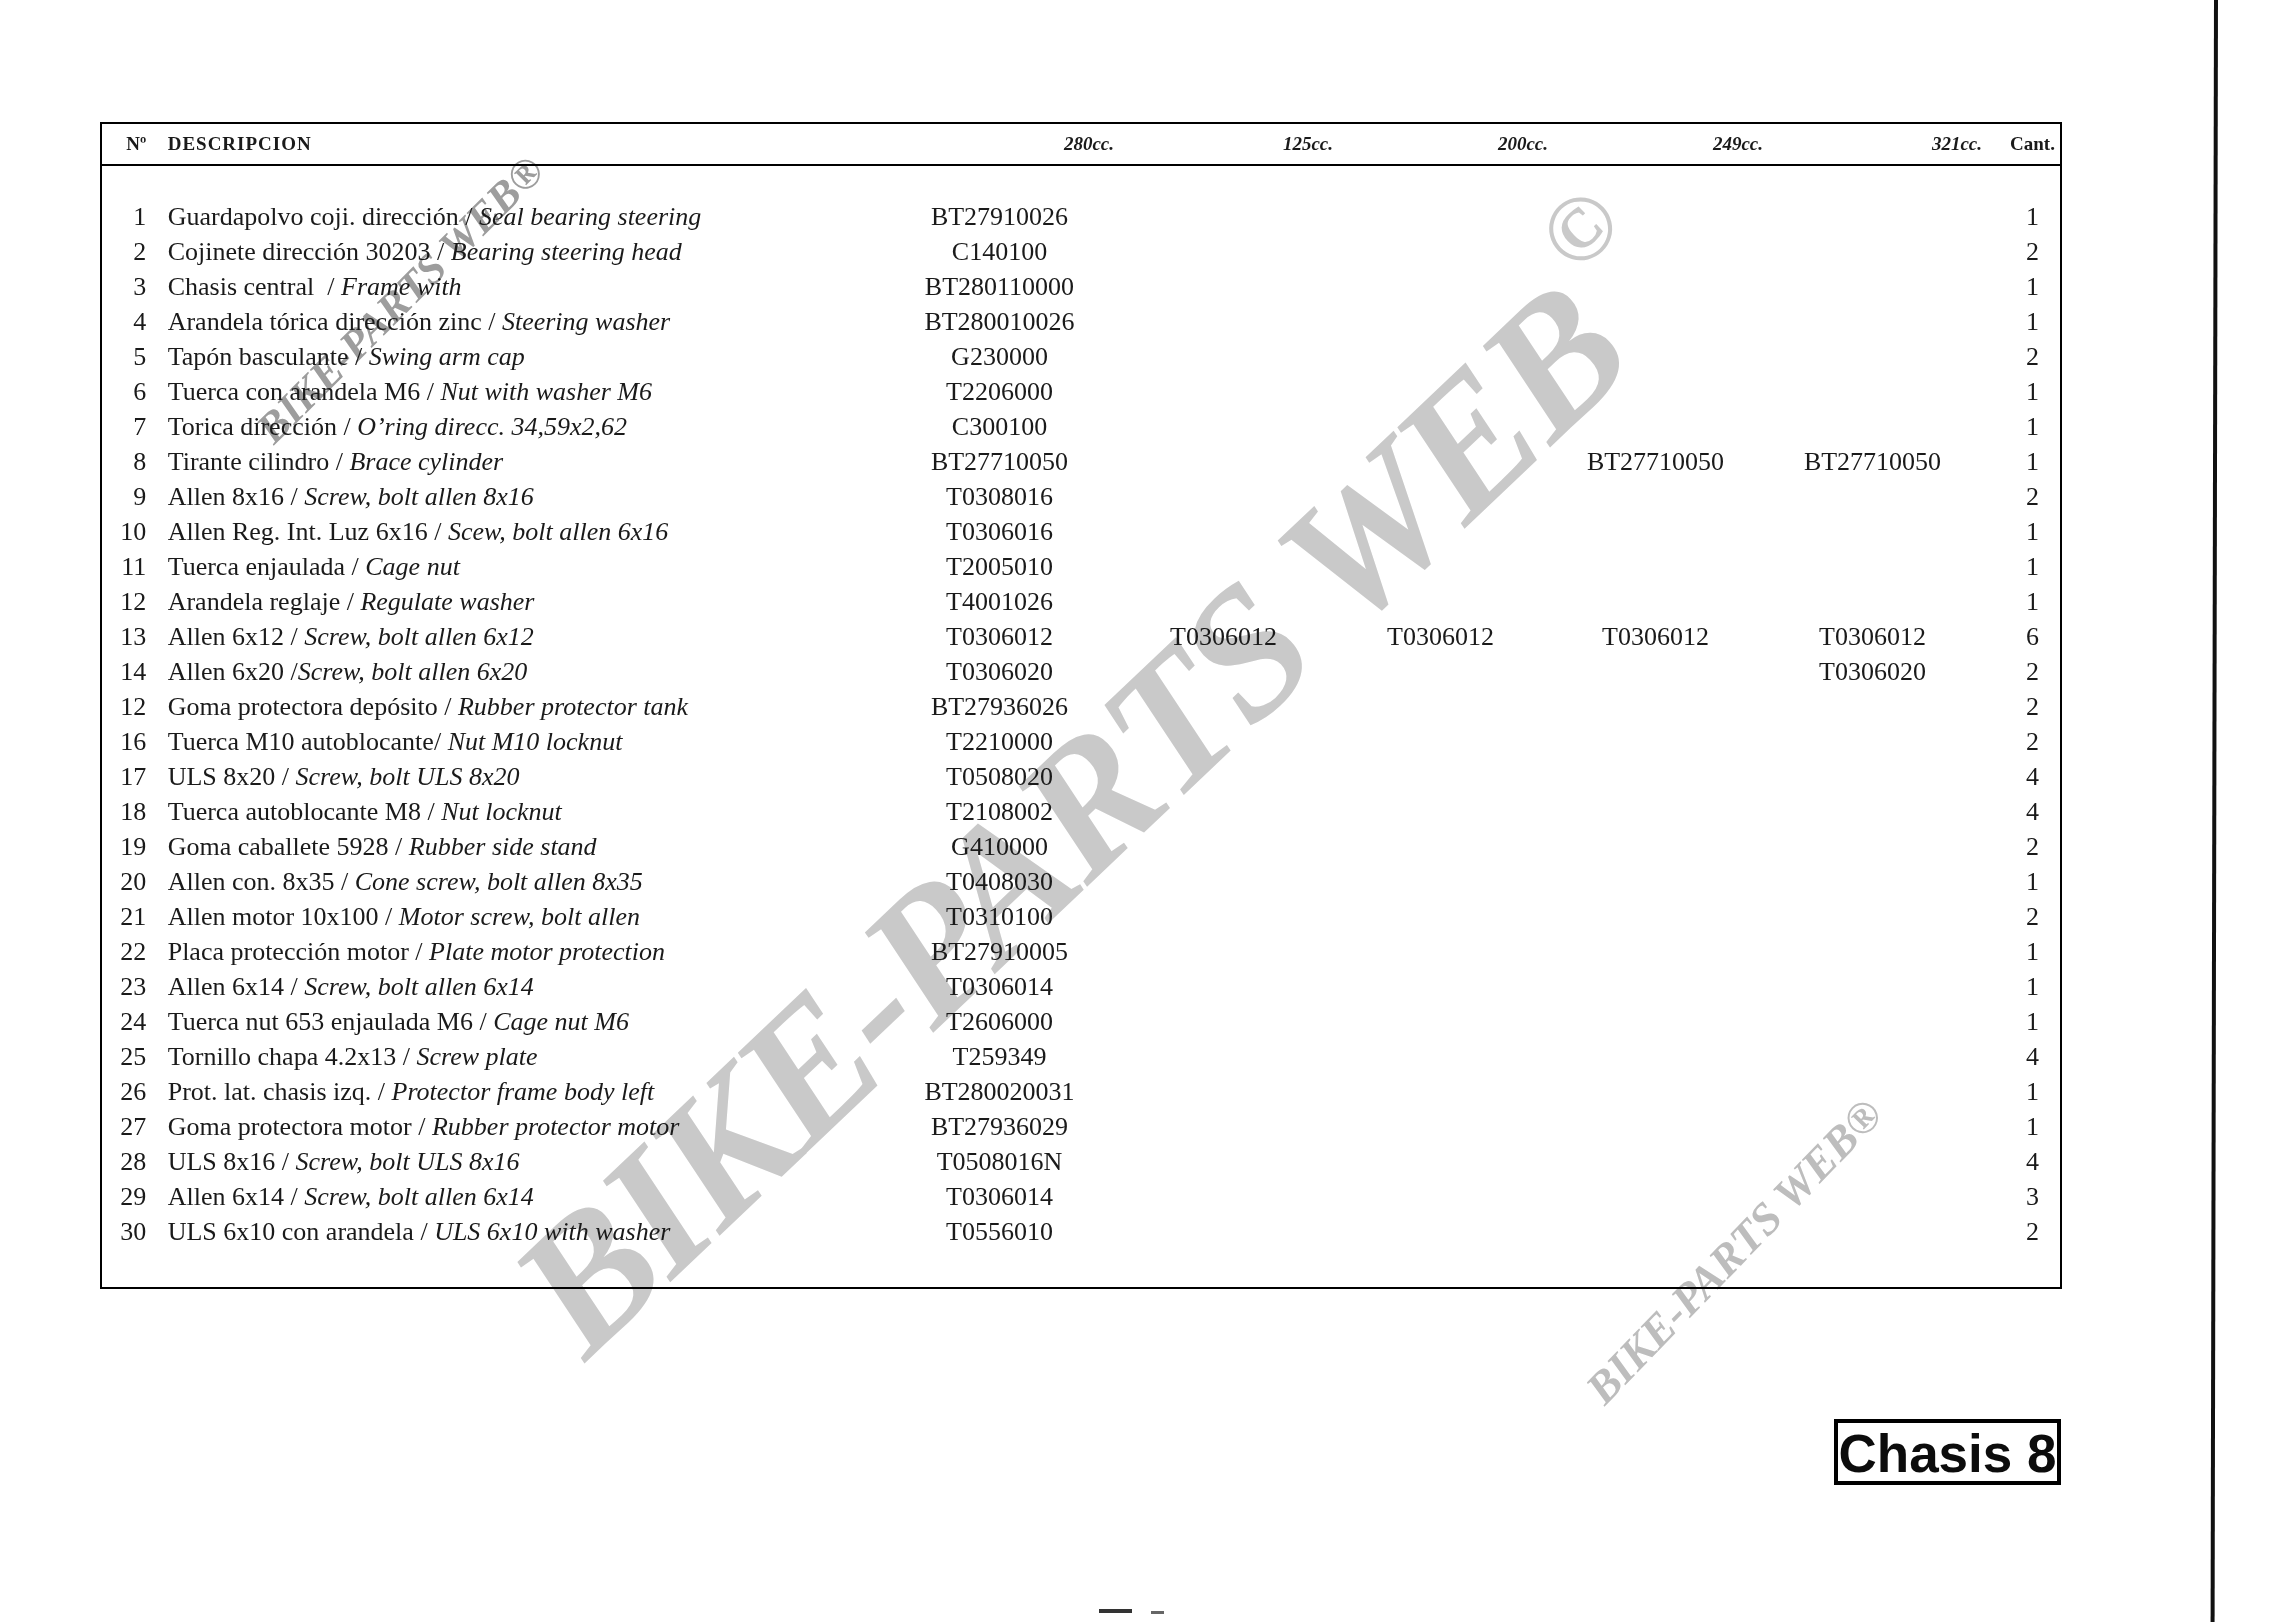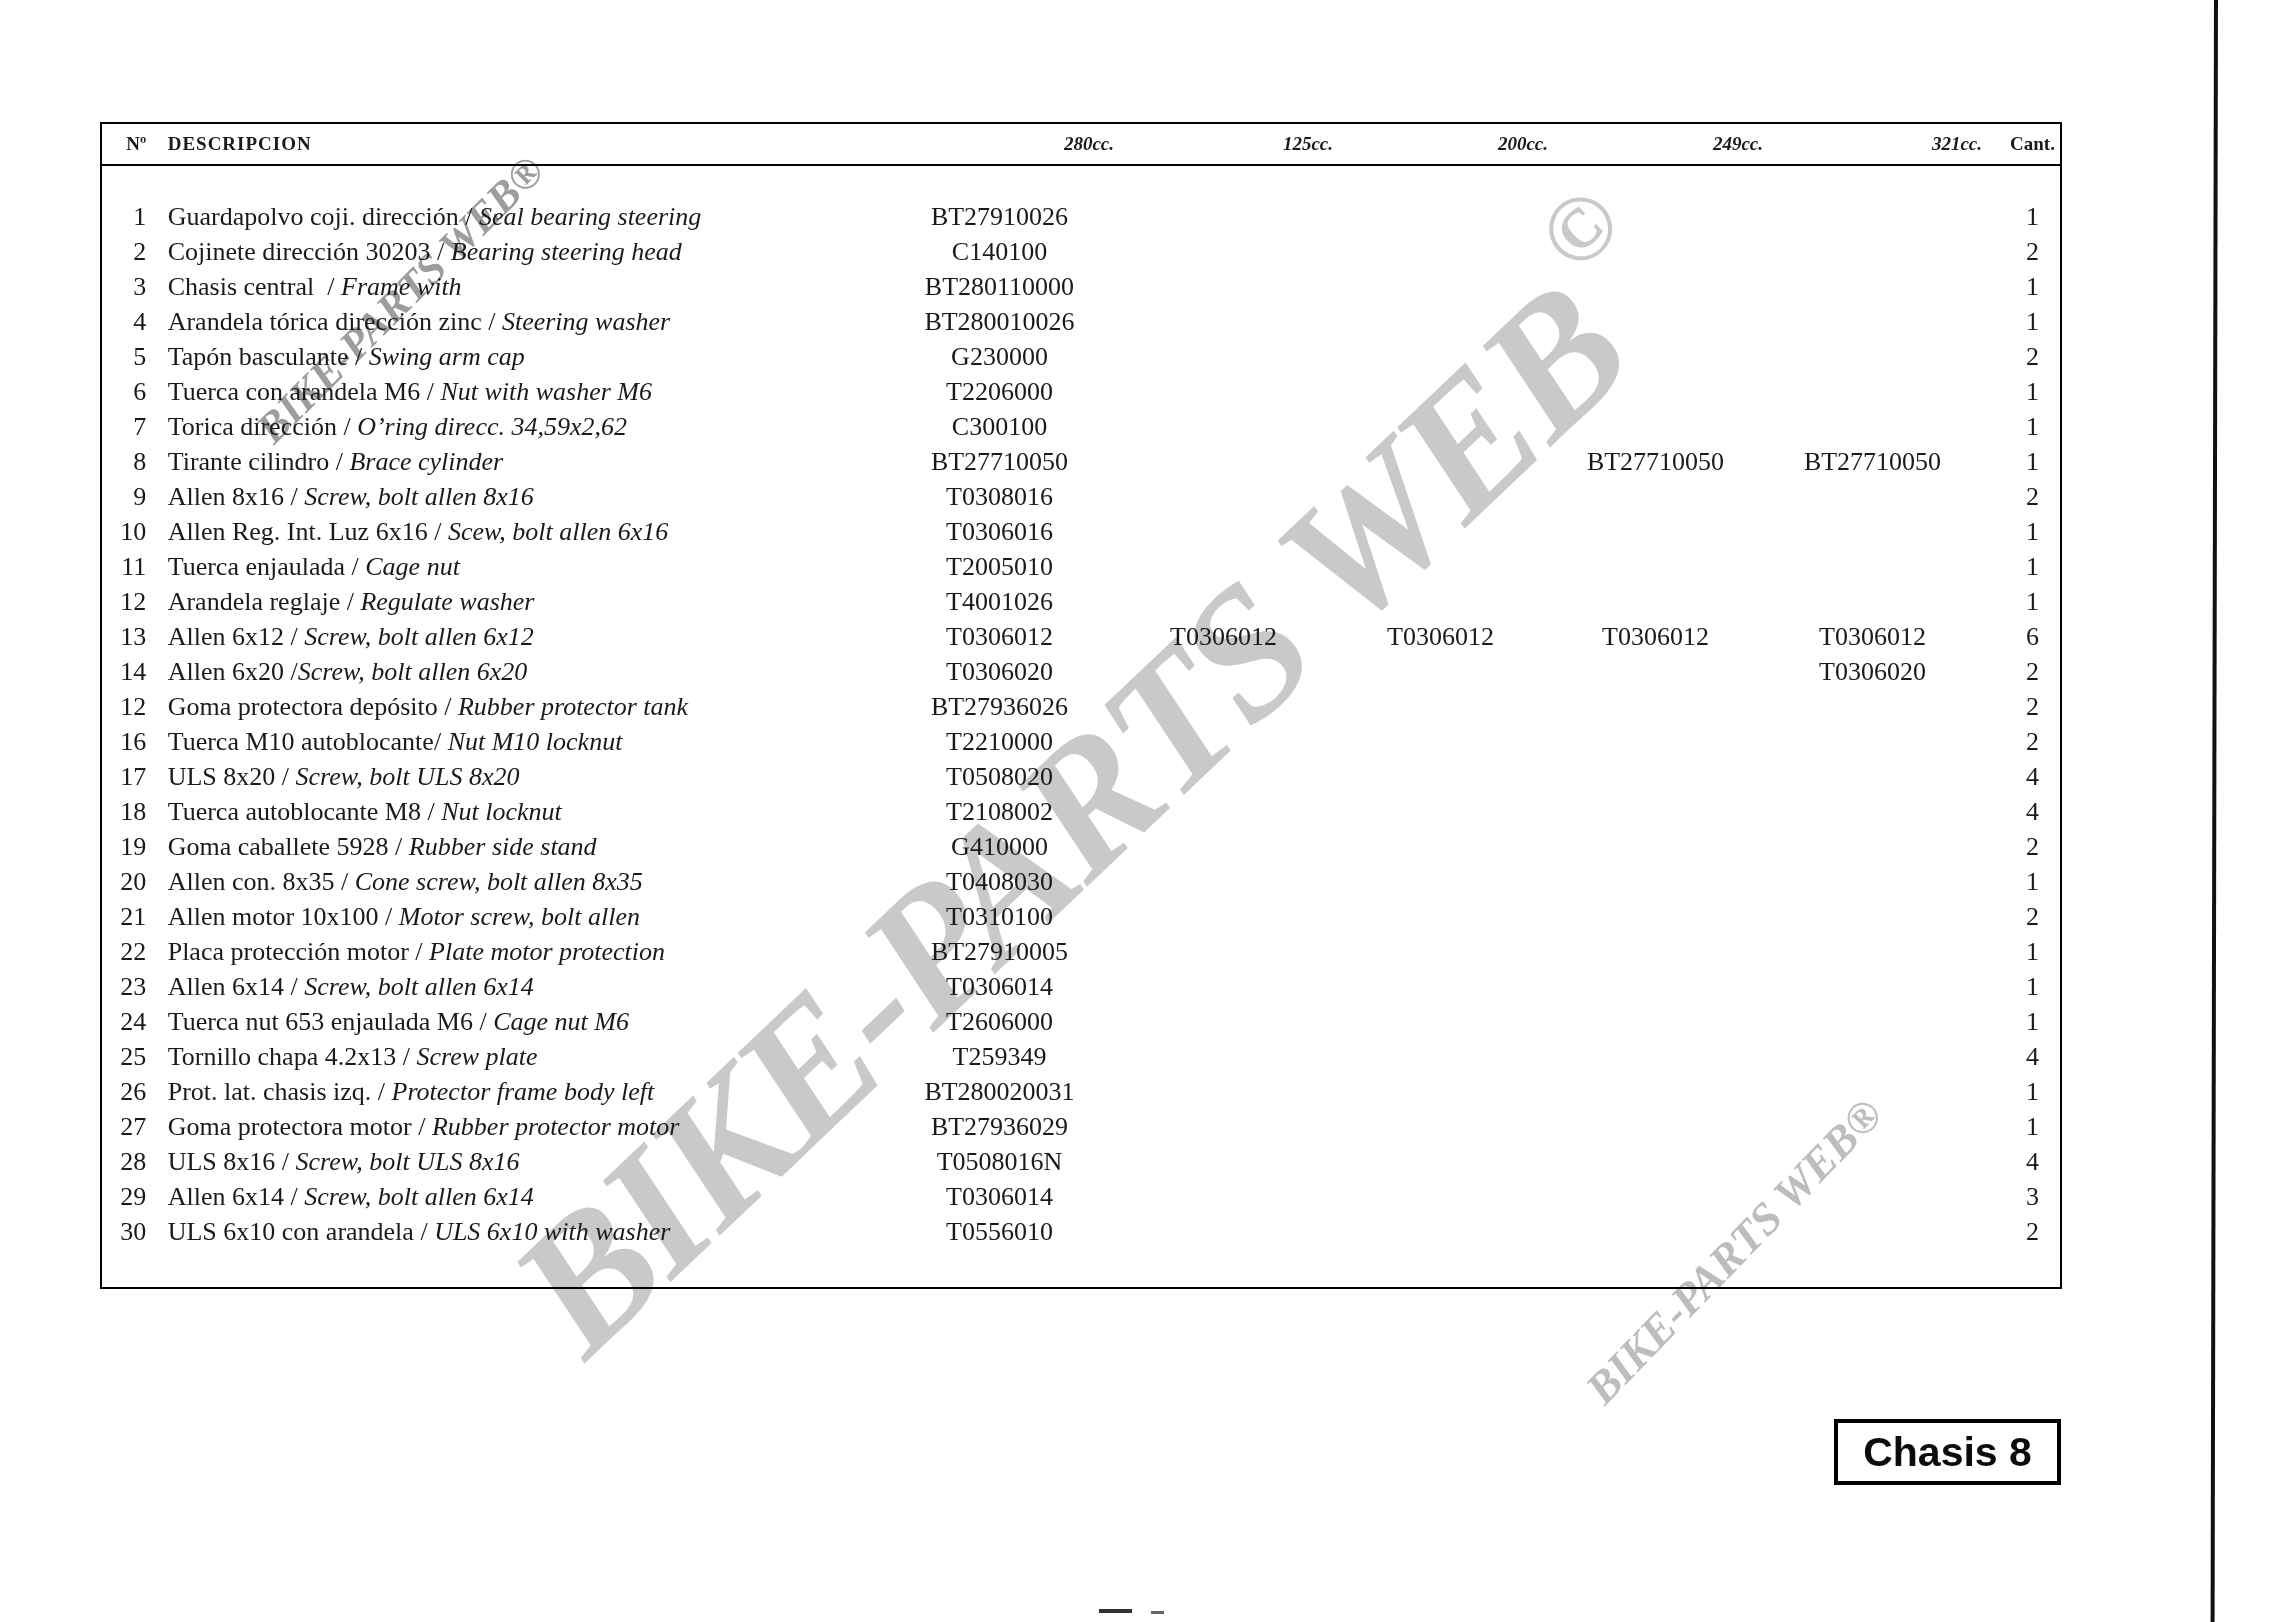--- a/index.html
+++ b/index.html
@@ -89,25 +89,24 @@
   .col-cant { text-align: center; margin-left: 24px; }
 
   
   .chasis-box {
     position: absolute;
     left: 1834px; top: 1419px;
     width: 227px; height: 66px;
     border: 4.9px solid #000;
     z-index: 3;
     display: flex;
-    align-items: center;
     justify-content: center;
     font-family: "Liberation Sans", "DejaVu Sans", sans-serif;
     font-weight: bold;
-    font-size: 41px;
+    font-size: 53px;
     color: #0c0c0c;
     background: #fff;
   }
 
   
   .scan-line {
     position: absolute;
     left: 2214px; top: -3.9px;
     width: 3.9px; height: 1631px;
     background: #111;

